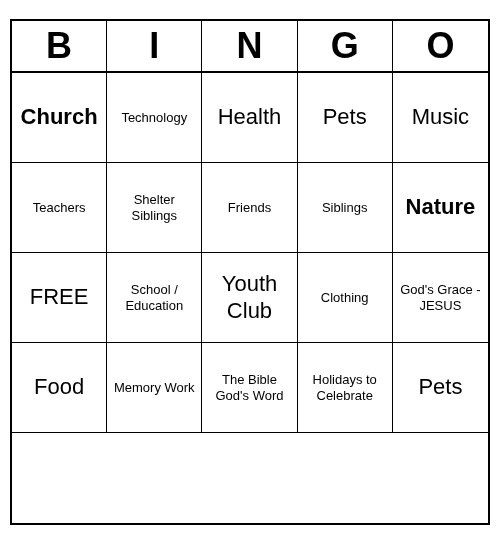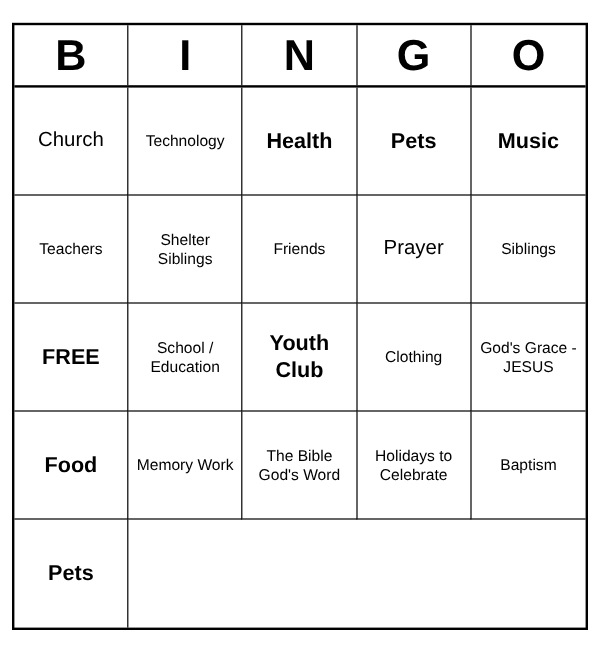--- a/index.html
+++ b/index.html
@@ -62,27 +62,27 @@
 
     .bingo-cell:nth-child(5n) {
       border-right: none;
     }
 
     .bingo-cell:nth-child(n+21) {
       border-bottom: none;
     }
 
     .bingo-cell.large-text {
-      font-size: 18px;
-      font-weight: bold;
+      font-size: 22px;
+      font-weight: normal;
     }
 
     .bingo-cell.medium-text {
-      font-size: 17px;
-      font-weight: normal;
+      font-size: 22px;
+      font-weight: bold;
     }
   </style>
 </head>
 <body>
 
 <div class="bingo-card">
   <div class="bingo-header">
   <div class="bingo-header-cell">B</div>
       <div class="bingo-header-cell">I</div>
       <div class="bingo-header-cell">N</div>
@@ -91,27 +91,26 @@
     </div>
   <div class="bingo-grid">
   <div class="bingo-cell medium-text">Church</div>
       <div class="bingo-cell">Technology</div>
       <div class="bingo-cell large-text">Health</div>
       <div class="bingo-cell large-text">Pets</div>
       <div class="bingo-cell large-text">Music</div>
       <div class="bingo-cell">Teachers</div>
       <div class="bingo-cell">Shelter Siblings</div>
       <div class="bingo-cell">Friends</div>
-      <div class="bingo-cell medium-text">Prayer</div>
       <div class="bingo-cell">Siblings</div>
+      <div class="bingo-cell medium-text">Nature</div>
       <div class="bingo-cell large-text">FREE</div>
       <div class="bingo-cell">School / Education</div>
       <div class="bingo-cell large-text">Youth Club</div>
       <div class="bingo-cell">Clothing</div>
       <div class="bingo-cell">God's Grace - JESUS</div>
       <div class="bingo-cell large-text">Food</div>
       <div class="bingo-cell">Memory Work</div>
       <div class="bingo-cell">The Bible God's Word</div>
       <div class="bingo-cell">Holidays to Celebrate</div>
-      <div class="bingo-cell">Baptism</div>
       <div class="bingo-cell large-text">Pets</div>
     </div>
 </div>
 
 </body></html>

